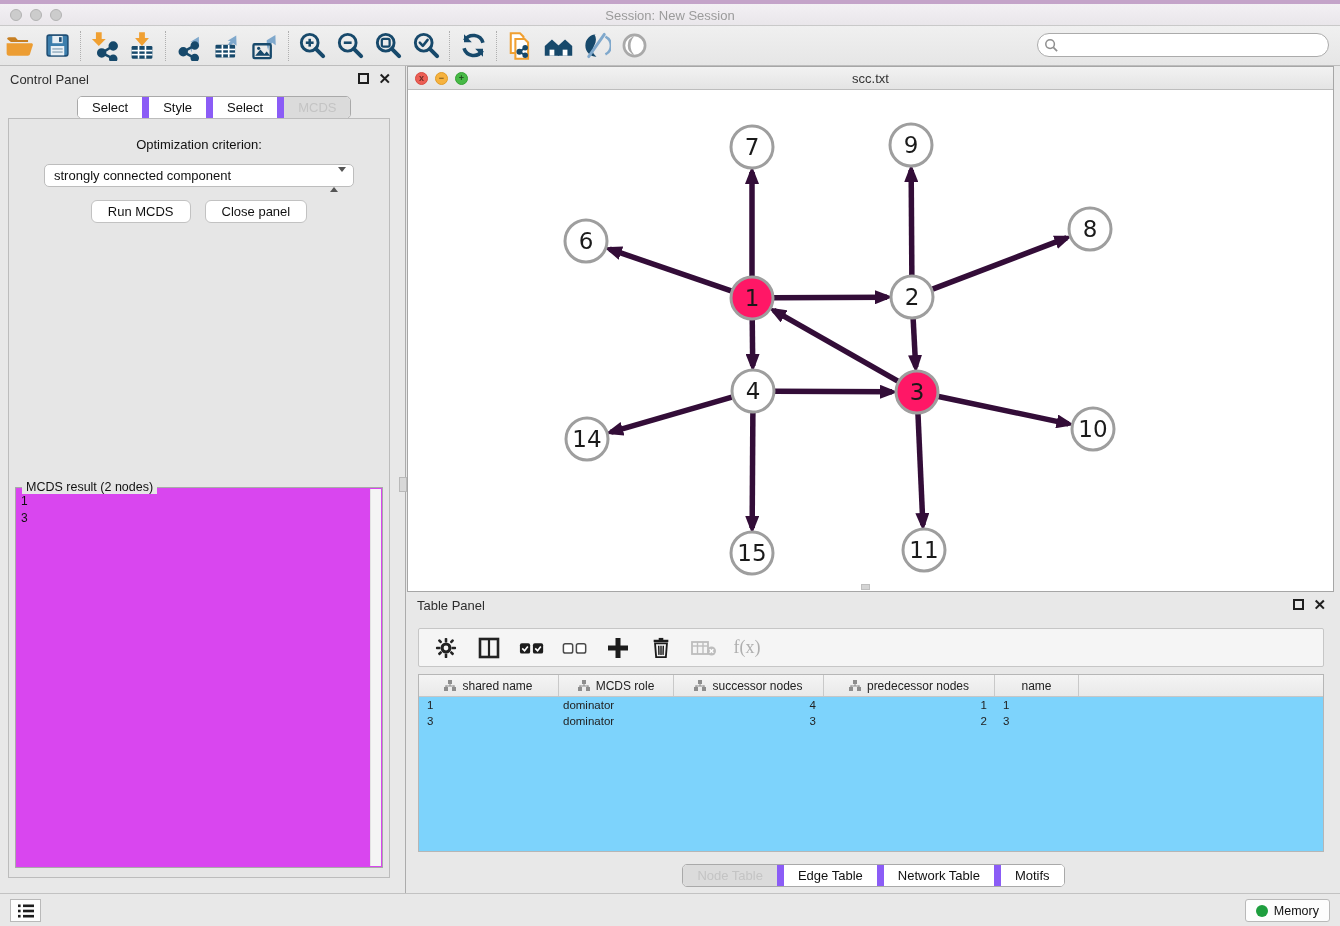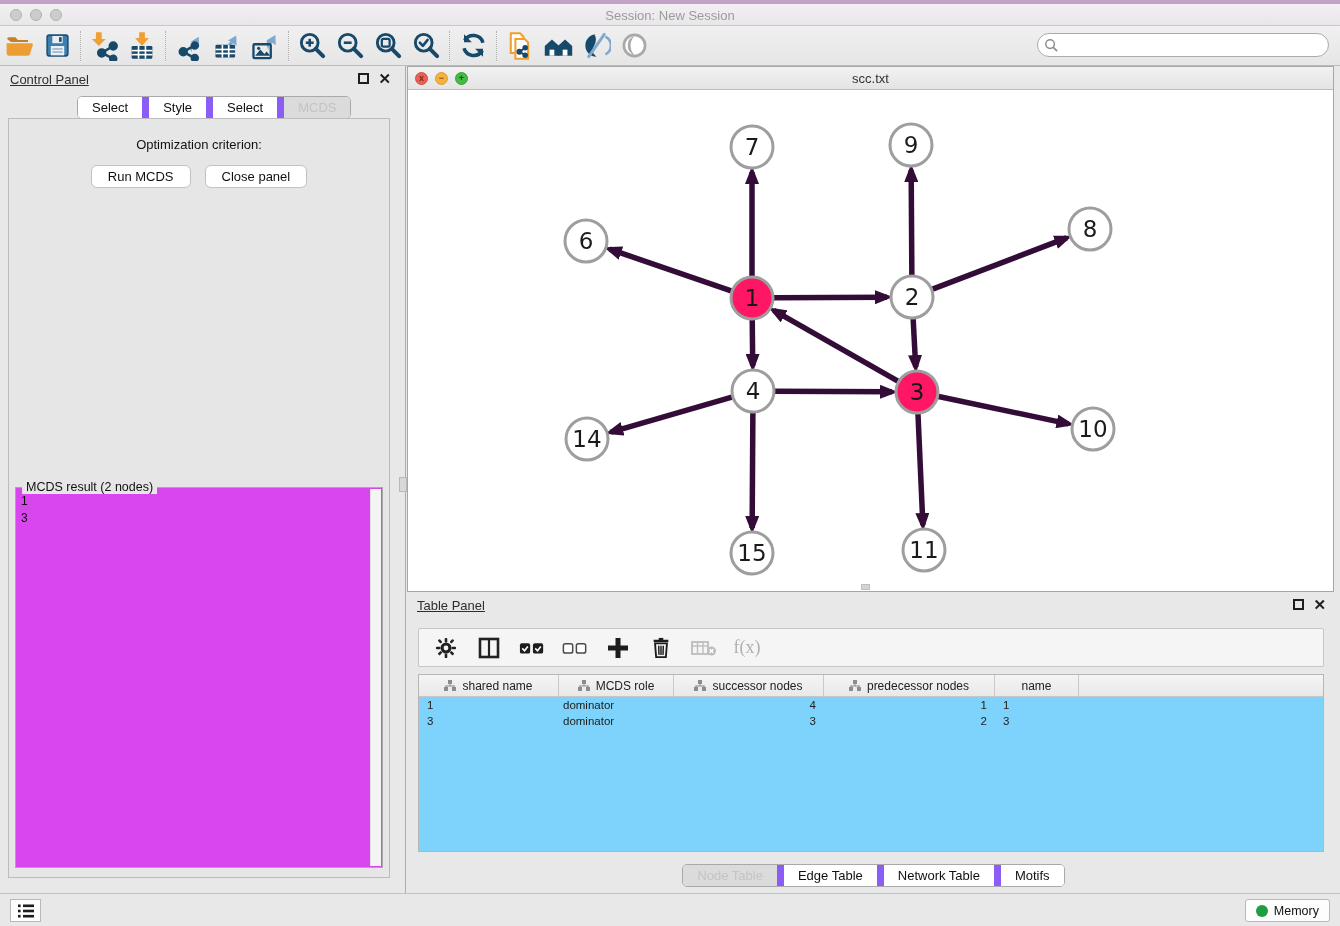--- a/index.html
+++ b/index.html
@@ -23,21 +23,21 @@
   .toolbar{ position:absolute; left:0; top:26px; width:1340px; height:40px;
     background:linear-gradient(#F0F0F0,#E6E6E6); border-bottom:1px solid #BDBDBD; display:flex; align-items:center; }
   .tbtn{ width:38px; height:34px; display:flex; align-items:center; justify-content:center; cursor:default; }
   .tb-div{ width:1px; height:30px; margin:0 4px; border-left:1px dotted #AFAFAF; }
   .searchwrap{ position:absolute; right:11px; top:7px; width:292px; height:24px; background:#fff;
     border:1px solid #ABABAB; border-radius:12px; display:flex; align-items:center; padding-left:6px; }
   .searchwrap input{ border:0; outline:none; flex:1; height:18px; font-size:13px; background:transparent; font-family:"Liberation Sans",sans-serif;}
   
   .cpanel{ position:absolute; left:0; top:66px; width:406px; height:827px; background:#E8E8E8; border-right:1px solid #ACACAC;}
   .panel-head{ position:relative; height:28px; }
-  .panel-head .ptitle{ position:absolute; left:10px; top:6px; font-size:13px; color:#2E2E2E;text-decoration:underline; }
+  .panel-head .ptitle{ position:absolute; left:10px; top:6px; font-size:13px; color:#2E2E2E; }
   .phicons{ position:absolute; right:14px; top:7px; display:flex; gap:9px; align-items:center;}
   .float-ic{ width:11px; height:11px; border:2px solid #1E1E1E; }
   .close-ic{ font-size:15px; font-weight:bold; color:#1E1E1E; line-height:11px;}
   .seg{ display:flex; border:1px solid #A9A9A9; border-radius:5px; overflow:hidden; background:#fff;}
   .seg .tab{ padding:3px 14px; font-size:13px; background:#FFF; color:#111; border-left:7px solid #8b5cf6; text-align:center;}
   .seg .tab:first-child{ border-left:0; }
   .seg .tab.active{ background:#DBDBDB; color:#C4C4C4; }
   .cp-tabs{ position:absolute; left:77px; top:30px; }
   .cp-content{ position:absolute; left:8px; top:52px; width:382px; height:760px; background:#E6E6E6; border:1px solid #BCBCBC; }
   .opt-label{ text-align:center; margin-top:18px; font-size:13px; color:#111;}
@@ -266,20 +266,26 @@
       </span>
     </div>
     <div class="seg cp-tabs">
       <div class="tab">Select</div>
       <div class="tab">Style</div>
       <div class="tab">Select</div>
       <div class="tab active">MCDS</div>
     </div>
     <div class="cp-content">
       <div class="opt-label">Optimization criterion:</div>
+      <div class="selectbox">
+        <span>strongly connected component</span>
+        <span class="stepper">
+          <span class="tri-up"></span><span class="tri-dn"></span>
+        </span>
+      </div>
       <div class="btnrow">
         <button class="pushbtn">Run MCDS</button>
         <button class="pushbtn">Close panel</button>
       </div>
       <div class="fieldset">
         <span class="legend">MCDS result (2 nodes)</span>
         <div class="resultarea">1
 3</div>
         <div class="vscroll"></div>
       </div>

